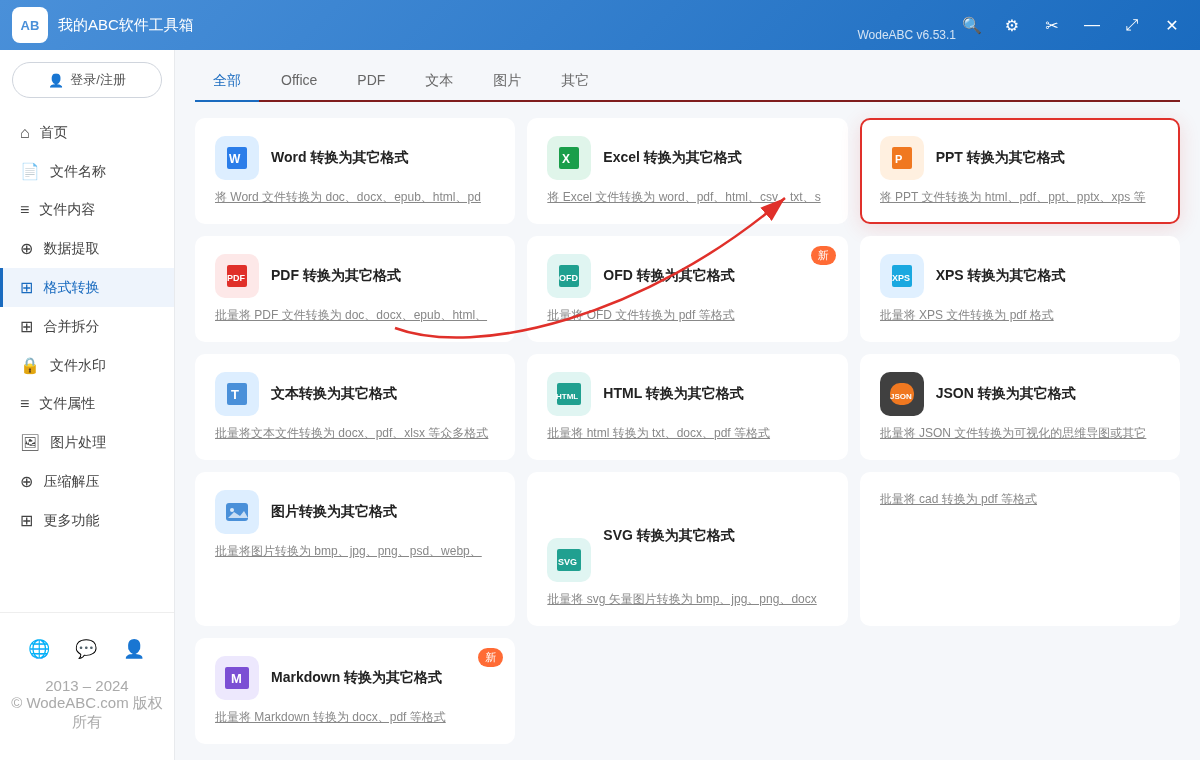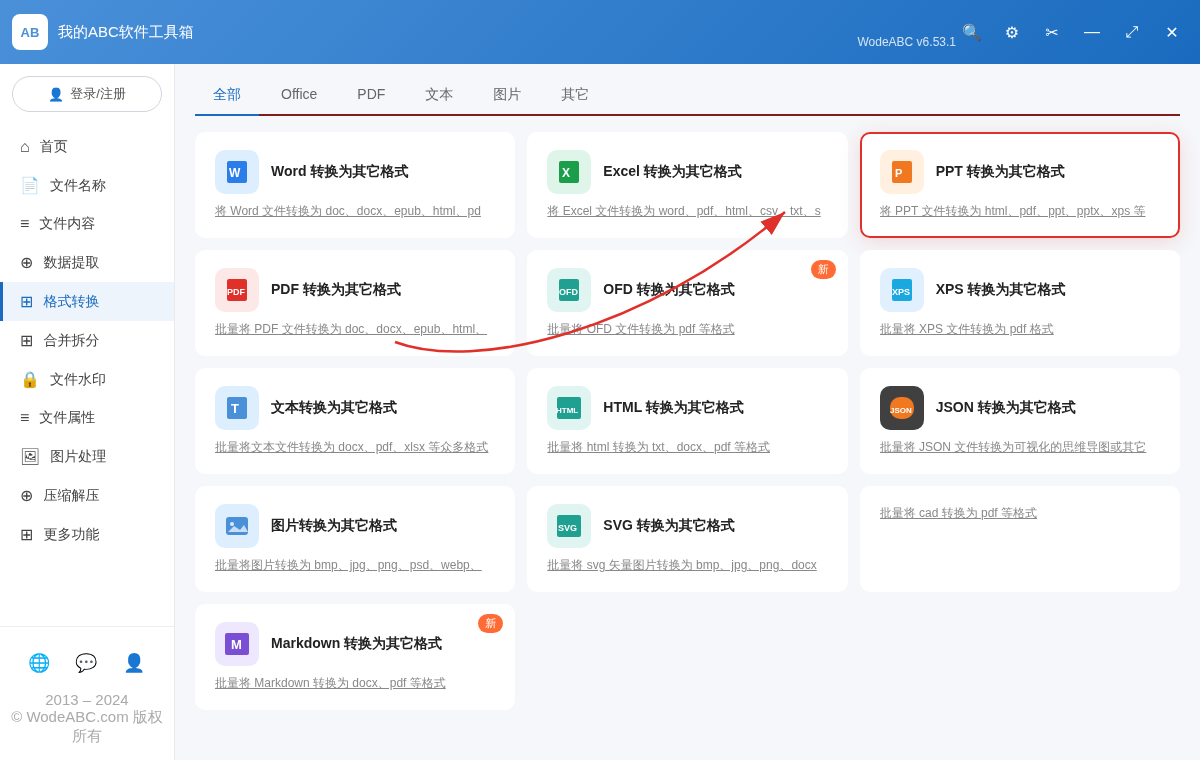--- a/index.html
+++ b/index.html
@@ -1,21 +1,21 @@
 <!DOCTYPE html>
 <html><head>
   <meta charset="utf-8">
   <style>
     * { box-sizing: border-box; margin: 0; padding: 0; }
     body { font-family: 'Microsoft YaHei', 'PingFang SC', sans-serif; background: #f0f2f5; width: 1200px; height: 760px; overflow: hidden; }
 
     
     .titlebar {
       background: linear-gradient(135deg, #4a90d9, #1a6bbf);
-      height: 64px;
+      height: 50px;
       display: flex;
       align-items: center;
       padding: 0 12px;
       color: white;
       user-select: none;
     }
     .titlebar-logo {
       width: 36px; height: 36px;
       background: white;
       border-radius: 8px;
@@ -422,21 +422,21 @@
                 <path d="M5 20 L11 14 L17 18 L21 13 L25 20Z" fill="white" opacity="0.7"></path>
               </svg>
           </div>
           <span class="card-title">图片转换为其它格式</span>
         </div>
         <div class="card-desc">批量将图片转换为 bmp、jpg、png、psd、webp、</div>
       </div>
 
       <div class="tool-card">
         <div class="card-header">
-          <div class="card-icon" style="background:#e0f5f2; color:#1d4ed8;">
+          <div class="card-icon" style="background:#e0f5f2; color:#1d4ed8;margin-top:48px;">
             <svg width="28" height="28" viewBox="0 0 28 28">
                 <rect x="2" y="3" width="24" height="22" rx="2" fill="#20a090"></rect>
                 <text x="3" y="19" font-size="9" fill="white" font-weight="bold" font-family="Arial">SVG</text>
               </svg>
           </div>
           <span class="card-title">SVG 转换为其它格式</span>
         </div>
         <div class="card-desc">批量将 svg 矢量图片转换为 bmp、jpg、png、docx</div>
       </div>
 

